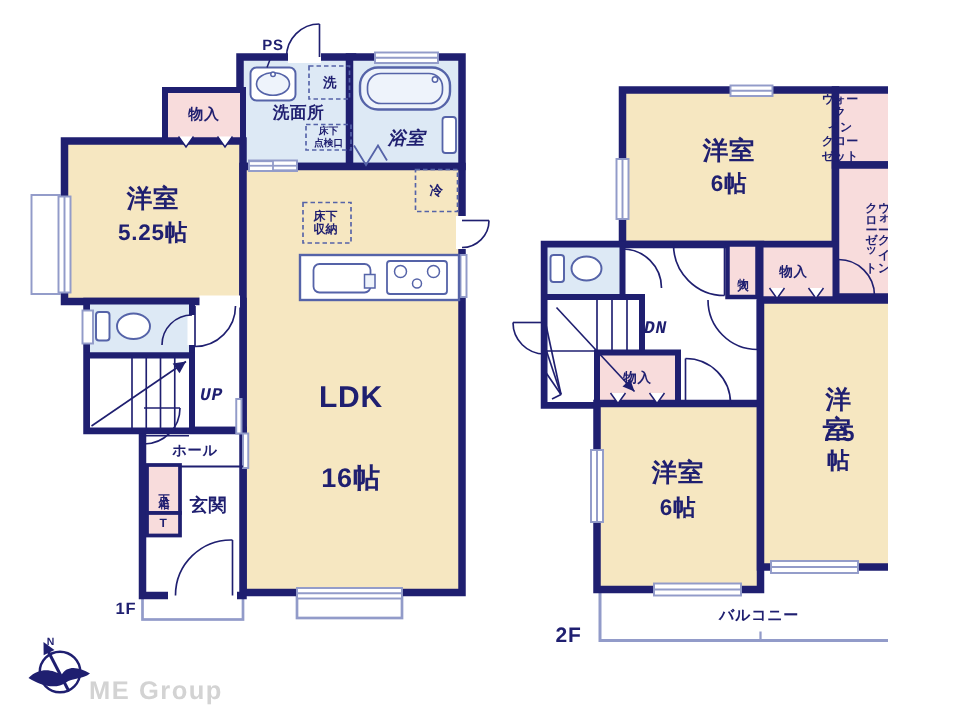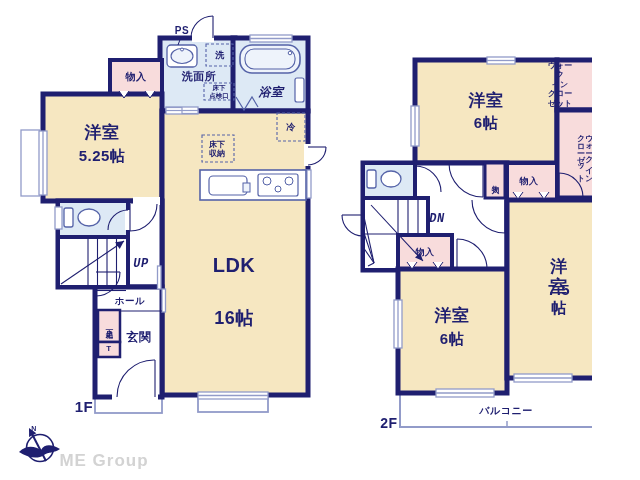--- a/index.html
+++ b/index.html
@@ -237,37 +237,37 @@
 <div class="lb" style="left:291px;top:127px;font-size:9px;">冷</div>
 <div class="lb" style="left:217px;top:149px;font-size:8px;letter-spacing:0;">床下
 収納</div>
 <div class="lb" style="left:234px;top:266px;font-size:20px;">LDK</div>
 <div class="lb" style="left:234px;top:291px;font-size:18px;margin-top:28px;">16帖</div>
 <div class="lb stair-dir" style="left:141px;top:264px;font-size:12px;">UP</div>
 <div class="lb" style="left:130px;top:301px;font-size:9.5px;">ホール</div>
 <div class="lb vert" style="left:109px;top:325px;font-size:7.5px;">下足箱</div>
 <div class="lb" style="left:109px;top:349px;font-size:8px;">T</div>
 <div class="lb" style="left:139px;top:337px;font-size:12px;">玄関</div>
-<div class="lb" style="left:84px;top:407px;font-size:15px;">1F</div>
+<div class="lb" style="left:84px;top:407px;font-size:11px;">1F</div>
 
 <div class="lb" style="left:486px;top:101px;font-size:17px;">洋室</div>
 <div class="lb" style="left:486px;top:123px;font-size:15px;">6帖</div>
 <div class="lb" style="left:560px;top:85px;font-size:8px;letter-spacing:0;">ウォーク
 イン
 クロー
 ゼット</div>
 <div class="lb vert" style="left:584px;top:154px;font-size:8px;">ウォークイン
 クローゼット</div>
 <div class="lb vert" style="left:495px;top:180px;font-size:7.5px;">物入</div>
 <div class="lb" style="left:529px;top:181px;font-size:9px;">物入</div>
 <div class="lb stair-dir" style="left:437px;top:219px;font-size:12px;">DN</div>
 <div class="lb" style="left:425px;top:252px;font-size:9px;">物入</div>
 <div class="lb" style="left:452px;top:316px;font-size:17px;">洋室</div>
 <div class="lb" style="left:452px;top:339px;font-size:15px;">6帖</div>
 <div class="lb" style="left:559px;top:277px;font-size:17px;">洋室</div>
 <div class="lb" style="left:559px;top:299px;font-size:15px;">7.5帖</div>
 <div class="lb" style="left:506px;top:411px;font-size:10px;">バルコニー</div>
-<div class="lb" style="left:389px;top:423px;font-size:14px;text-align:right;">2F</div>
+<div class="lb" style="left:379px;top:423px;font-size:14px;text-align:right;">2F</div>
 
 <div class="lb" style="left:34px;top:429px;font-size:7px;">N</div>
 <div class="lb brand" style="left:104px;top:461px;font-size:17px;">ME Group</div>
 
 </div>
 
 </body></html>

